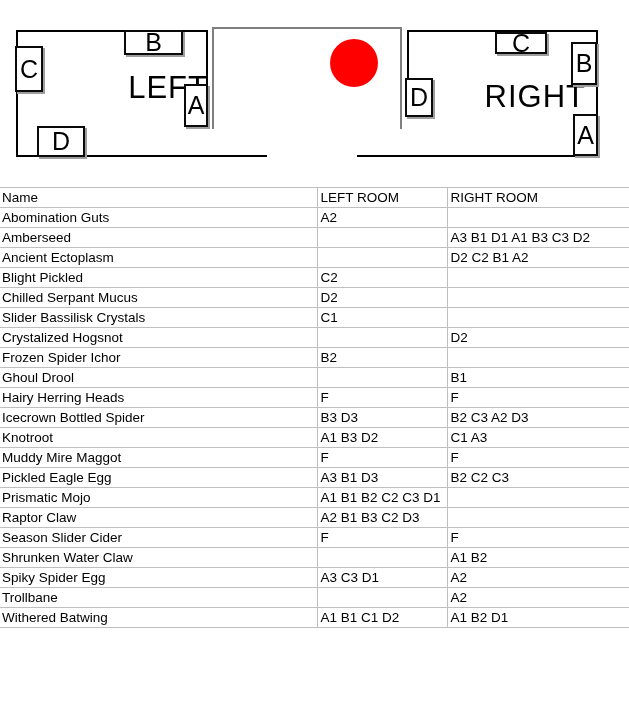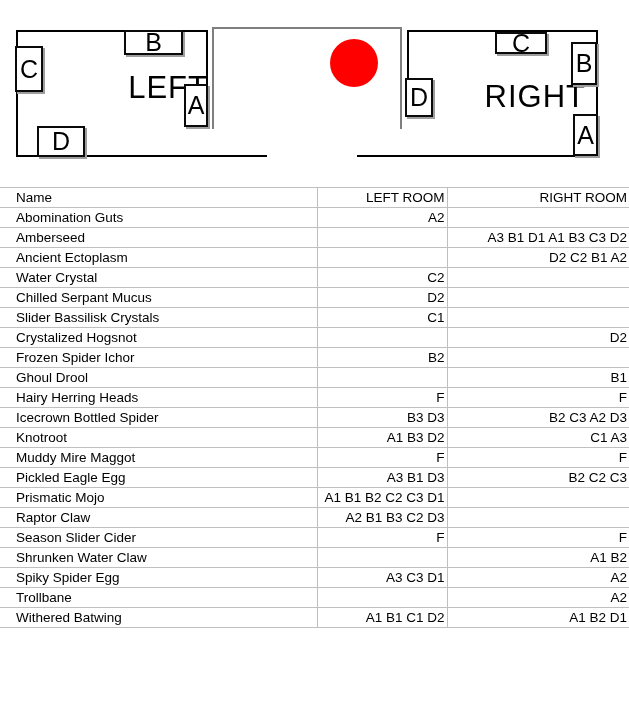--- a/index.html
+++ b/index.html
@@ -44,22 +44,22 @@
   .loc-table{
     position:absolute;left:0;top:187px;width:629px;
     border-collapse:collapse;table-layout:fixed;
     font-size:13.5px;border-bottom:1px solid #bfbfbf;
   }
   .loc-table th,.loc-table td{
     border-top:1px solid #bfbfbf;height:19px;line-height:19px;
     padding:0 2px 0 3px;font-weight:normal;text-align:left;
     white-space:nowrap;overflow:hidden;color:#000;
   }
-  .loc-table .c-name{padding-left:16px;margin-top:22px;}
-  .loc-table .c-val{border-left:1px solid #bfbfbf;text-align:right;}
+  .loc-table .c-name{padding-left:2px;margin-top:22px;}
+  .loc-table .c-val{border-left:1px solid #bfbfbf;}
 </style>
 </head>
 <body>
 
 <div class="stage">
 
   <div class="diagram">
 
     <div class="w" id="lrt"></div>
     <div class="w" id="lrl"></div>
@@ -132,21 +132,21 @@
     <td class="c-val">A3 B1 D1 A1 B3 C3 D2</td>
   </tr>
 
   <tr>
     <td class="c-name">Ancient Ectoplasm</td>
     <td class="c-val"></td>
     <td class="c-val">D2 C2 B1 A2</td>
   </tr>
 
   <tr>
-    <td class="c-name">Water Crystal</td>
+    <td class="c-name">Blight Pickled</td>
     <td class="c-val">C2</td>
     <td class="c-val"></td>
   </tr>
 
   <tr>
     <td class="c-name">Chilled Serpant Mucus</td>
     <td class="c-val">D2</td>
     <td class="c-val"></td>
   </tr>
 

